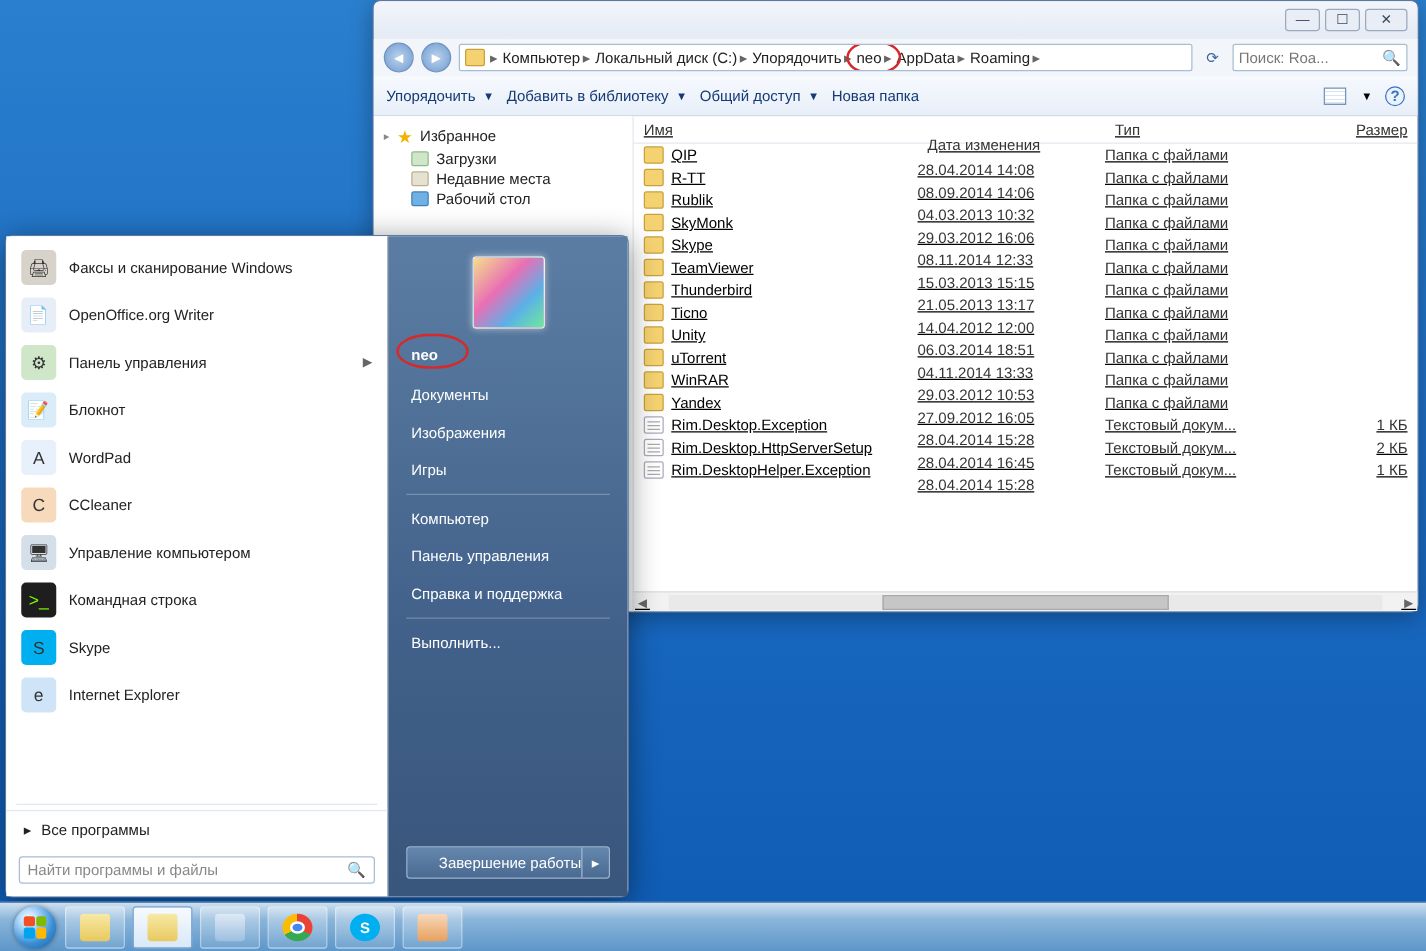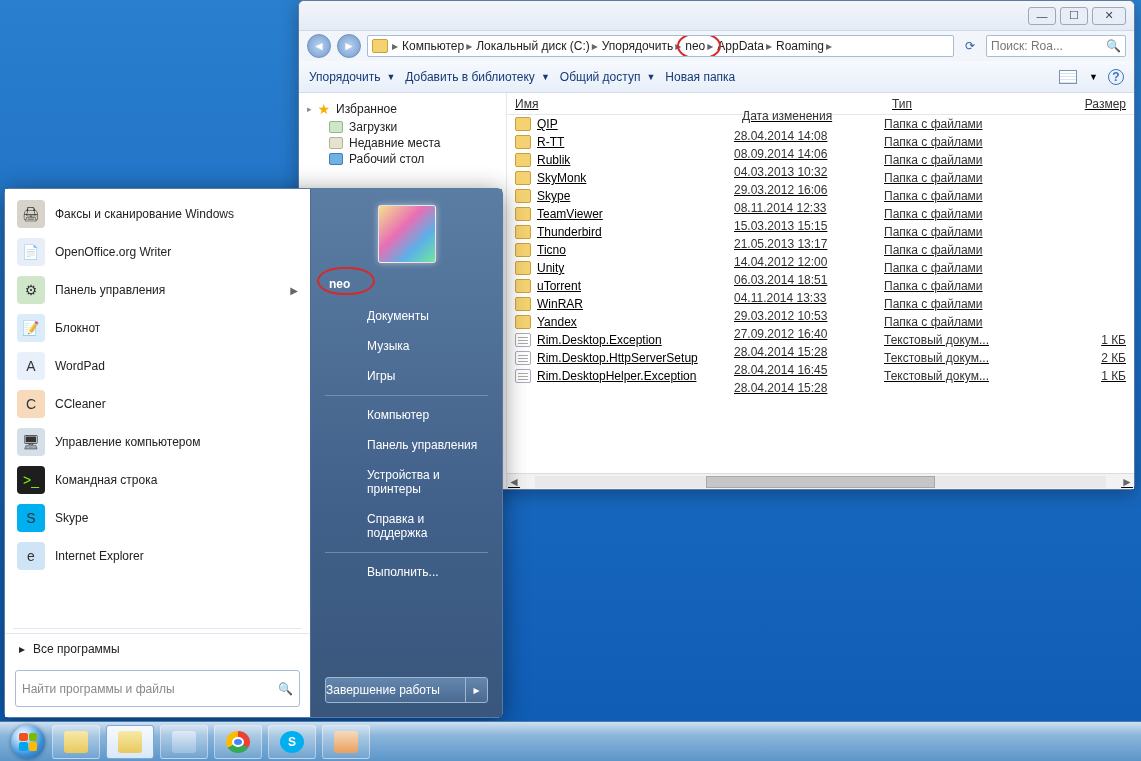--- a/index.html
+++ b/index.html
@@ -76,32 +76,32 @@
     box-shadow:0 4px 24px rgba(0,0,0,.45);display:flex;
   }
   .sm-left{width:306px;background:#fff;border-right:1px solid #4f6c90;display:flex;flex-direction:column;}
   .sm-right{flex:1;background:linear-gradient(to bottom,#5c7da3 0%,#41618a 60%,#39567c 100%);color:#fff;display:flex;flex-direction:column;}
   .sm-progs{flex:1;padding:6px 4px;overflow:hidden;}
   .prog{display:flex;align-items:center;gap:10px;height:38px;padding:0 8px;color:#222;}
   .prog .pi{width:28px;height:28px;border-radius:4px;display:flex;align-items:center;justify-content:center;font-size:14px;}
   .prog .arr{margin-left:auto;color:#666;font-size:10px;}
   .sep{height:1px;background:#e3e8ef;margin:4px 8px;}
   .all-progs{display:flex;align-items:center;gap:8px;padding:8px 14px;border-top:1px solid #e3e8ef;color:#222;}
-  .sm-search{margin:6px 10px 10px;height:37px;border:1px solid #a9bcd5;border-radius:3px;display:flex;align-items:center;padding:0 6px;color:#888;}
+  .sm-search{margin:6px 10px 10px;height:22px;border:1px solid #a9bcd5;border-radius:3px;display:flex;align-items:center;padding:0 6px;color:#888;}
   .sm-search .mag{margin-left:auto;color:#3a66a0;}
 
   .avatar-wrap{display:flex;justify-content:center;padding-top:16px;margin-bottom:8px;}
   .avatar{width:58px;height:58px;border:1px solid rgba(255,255,255,.7);border-radius:3px;
     background:linear-gradient(135deg,#f4e08a,#e96fb4 40%,#5bb1e8 70%,#6fe89b);box-shadow:0 0 6px rgba(255,255,255,.5);}
   .user-name{padding:6px 18px 10px;font-weight:600;color:#fff;position:relative;display:inline-block;}
   .user-name .circ{position:absolute;left:6px;top:-4px;width:58px;height:28px;border:2px solid #d62a2a;border-radius:50%/55%;}
-  .sm-r-item{padding:8px 18px;color:#fff;cursor:default;margin-left:38px;}
+  .sm-r-item{padding:8px 18px;color:#fff;cursor:default;}
   .sm-r-sep{height:1px;background:rgba(255,255,255,.25);margin:4px 14px;}
   .shutdown{margin:auto 14px 14px;height:26px;background:linear-gradient(#6587ad,#4a6a91);border:1px solid #9db6d3;border-radius:3px;display:flex;align-items:center;}
-  .shutdown .lbl{flex:1;text-align:left;color:#fff;}
+  .shutdown .lbl{flex:1;text-align:right;color:#fff;}
   .shutdown .dd{width:22px;border-left:1px solid #9db6d3;display:flex;align-items:center;justify-content:center;color:#fff;height:100%;}
 
   
   .taskbar{position:absolute;left:0;right:0;bottom:0;height:40px;
     background:linear-gradient(to bottom,#cfe0f0 0%,#8ab5da 35%,#5c96c9 100%);border-top:1px solid #4b7aa8;display:flex;align-items:center;padding:0 8px;gap:2px;}
   .start-orb{width:40px;height:40px;display:flex;align-items:center;justify-content:center;}
   .orb{width:34px;height:34px;border-radius:50%;background:radial-gradient(circle at 35% 30%,#fff 0%,#bce1ff 20%,#3b8fd6 60%,#1b5d99 100%);box-shadow:0 0 4px rgba(0,0,0,.4);position:relative;}
   .flag{position:absolute;inset:8px;display:grid;grid-template:1fr 1fr/1fr 1fr;gap:1px;}
   .flag span{border-radius:2px;}
   .tb-item{width:48px;height:34px;margin:0 2px;border:1px solid rgba(255,255,255,.4);border-radius:3px;
@@ -313,21 +313,21 @@
             </div>
             <div class="c-date">29.03.2012 10:53</div>
             <div class="c-type">Папка с файлами</div>
             <div class="c-size"></div>
           </div>
           <div class="row">
             <div class="c-name">
               <span class="fico "></span>
               <span>Yandex</span>
             </div>
-            <div class="c-date">27.09.2012 16:40</div>
+            <div class="c-date">27.09.2012 16:05</div>
             <div class="c-type">Папка с файлами</div>
             <div class="c-size"></div>
           </div>
           <div class="row">
             <div class="c-name">
               <span class="fico txt"></span>
               <span>Rim.Desktop.Exception</span>
             </div>
             <div class="c-date">28.04.2014 15:28</div>
             <div class="c-type">Текстовый докум...</div>
@@ -420,26 +420,25 @@
   </div>
   <div class="sm-right">
     <div class="avatar-wrap">
         <div class="avatar"></div>
       </div>
     <div class="user-name">
       <span>neo</span><span class="circ"></span>
     </div>
     <div id="sm-right-items">
         <div class="sm-r-item">Документы</div>
-        <div class="sm-r-item">Музыка</div>
+        <div class="sm-r-item">Изображения</div>
         <div class="sm-r-item">Игры</div>
         <div class="sm-r-sep"></div>
         <div class="sm-r-item">Компьютер</div>
         <div class="sm-r-item">Панель управления</div>
-        <div class="sm-r-item">Устройства и принтеры</div>
         <div class="sm-r-item">Справка и поддержка</div>
         <div class="sm-r-sep"></div>
         <div class="sm-r-item">Выполнить...</div>
       </div>
     <div class="shutdown">
       <span class="lbl">Завершение работы</span>
       <span class="dd">▸</span>
     </div>
   </div>
 </div>

